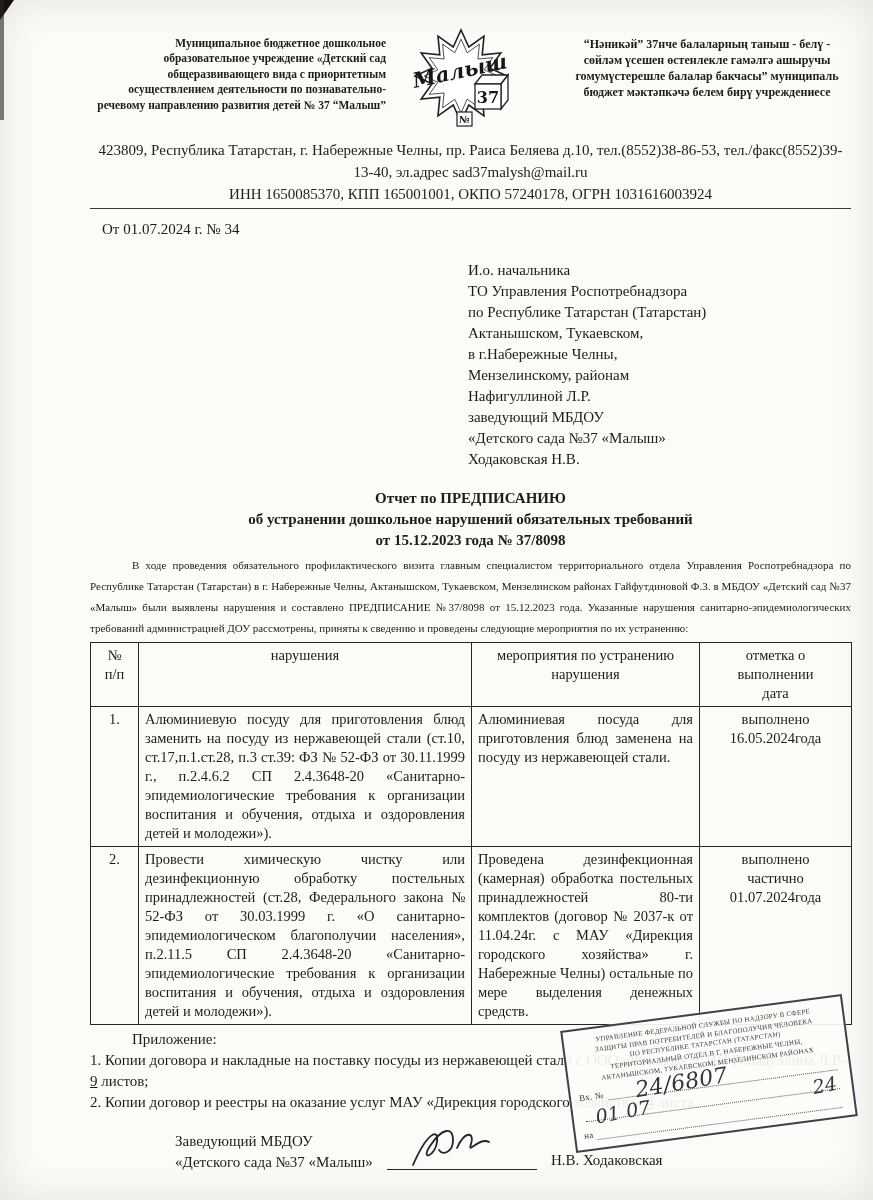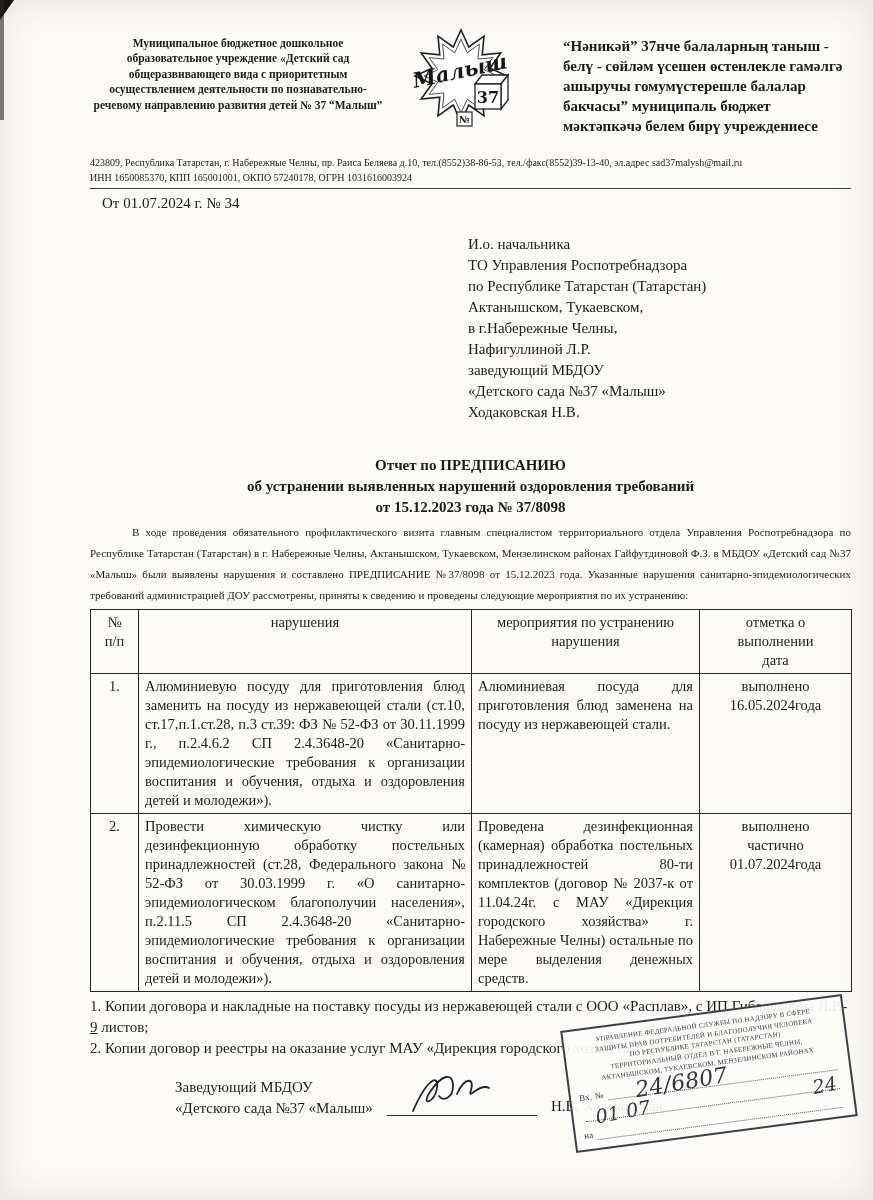--- a/index.html
+++ b/index.html
@@ -7,28 +7,28 @@
     position:relative;width:873px;height:1200px;margin:0 auto;
     background:#fcfbf8;color:#1c1c1c;overflow:hidden;
     font-family:"Liberation Serif","DejaVu Serif",serif;
     box-shadow:inset 0 0 40px rgba(120,115,100,.18);
   }
   .scan-corner{position:absolute;top:0;left:0;width:0;height:0;
     border-left:14px solid #15120f;border-bottom:20px solid transparent;}
   .scan-edge{position:absolute;top:0;left:0;width:4px;height:120px;background:#2a2622;opacity:.6;}
   .content{padding:26px 22px 0 90px;}
   .letterhead{display:flex;align-items:flex-start;}
-  .org-left{width:296px;font-size:11.5px;font-weight:bold;text-align:center;line-height:1.34;padding-top:10px;}
+  .org-left{width:296px;font-size:11.5px;font-weight:bold;text-align:right;line-height:1.34;padding-top:10px;}
   .logo-wrap{width:150px;display:flex;justify-content:center;padding-top:0;}
-  .org-right{width:288px;font-size:15px;font-weight:bold;text-align:left;line-height:1.34;padding-top:10px;margin-left:auto;}
-  .address{margin-top:16px;font-size:10px;line-height:1.45;color:#222;}
+  .org-right{width:288px;font-size:12px;font-weight:bold;text-align:center;line-height:1.34;padding-top:10px;margin-left:auto;}
+  .address{margin-top:0;font-size:15px;line-height:1.45;text-align:center;color:#222;}
   .rule{border-top:1.5px solid #3a3a3a;margin-top:3px;}
-  .ref-line{font-size:15px;margin:6px 0 0 12px;}
+  .ref-line{font-size:15px;margin:12px 0 0 12px;}
   .recipient{margin:22px 0 0 378px;font-size:15px;line-height:21px;}
-  .title{margin-top:32px;text-align:center;font-weight:bold;font-size:15px;line-height:21px;}
+  .title{margin-top:18px;text-align:center;font-weight:bold;font-size:15px;line-height:21px;}
   .body-par{margin:4px 0 0 0;font-size:11px;line-height:21px;text-align:justify;text-indent:42px;}
   table.vio{margin-top:3px;border-collapse:collapse;table-layout:fixed;width:761px;font-size:14.5px;line-height:19px;}
   table.vio th,table.vio td{border:1.4px solid #26262a;padding:3px 6px;vertical-align:top;font-weight:normal;}
   table.vio th{text-align:center;vertical-align:top;}
   td.cell-num{text-align:center;}
   td.cell-text{text-align:justify;}
   td.cell-mark{text-align:center;}
   .preline{white-space:pre-line;}
   .attach{margin-top:4px;font-size:15px;line-height:21px;}
   .attach-head{margin-left:42px;}
@@ -86,29 +86,30 @@
     <div class="rule"></div>
 
     <div class="ref-line">От 01.07.2024 г. № 34</div>
 
     <div class="recipient">
       <div>И.о. начальника</div>
       <div>ТО Управления Роспотребнадзора</div>
       <div>по Республике Татарстан (Татарстан)</div>
       <div>Актанышском, Тукаевском,</div>
       <div>в г.Набережные Челны,</div>
+      <div>Мензелинскому, районам</div>
       <div>Нафигуллиной Л.Р.</div>
       <div>заведующий  МБДОУ</div>
       <div>«Детского сада №37 «Малыш»</div>
       <div>Ходаковская Н.В.</div>
     </div>
 
     <div class="title">
       <div>Отчет по ПРЕДПИСАНИЮ</div>
-      <div>об устранении выявленных нарушений оздоровления требований</div>
+      <div>об устранении дошкольное нарушений обязательных требований</div>
       <div>от 15.12.2023 года № 37/8098</div>
     </div>
 
     <p class="body-par">В ходе проведения обязательного профилактического визита главным специалистом территориального отдела  Управления Роспотребнадзора по Республике Татарстан (Татарстан) в г. Набережные Челны, Актанышском, Тукаевском, Мензелинском районах Гайфутдиновой Ф.З. в МБДОУ «Детский сад №37 «Малыш» были выявлены нарушения и составлено  ПРЕДПИСАНИЕ №37/8098 от 15.12.2023 года. Указанные нарушения санитарно-эпидемиологических требований администрацией ДОУ рассмотрены, приняты к сведению и проведены следующие мероприятия по их устранению:</p>
 
     <table class="vio">
       <colgroup>
         <col style="width:48px">
           <col style="width:333px">
           <col style="width:228px">
@@ -137,20 +138,21 @@
           <td class="cell-text">Провести химическую чистку или дезинфекционную обработку постельных принадлежностей (ст.28, Федерального закона № 52-ФЗ от 30.03.1999 г. «О санитарно-эпидемиологическом благополучии населения», п.2.11.5 СП 2.4.3648-20 «Санитарно-эпидемиологические требования к организации воспитания и обучения, отдыха и оздоровления детей и молодежи»).</td>
           <td class="cell-text">Проведена дезинфекционная (камерная) обработка постельных принадлежностей 80-ти комплектов (договор № 2037-к от 11.04.24г. с МАУ «Дирекция городского хозяйства» г. Набережные Челны) остальные по мере выделения денежных средств.</td>
           <td class="cell-mark preline">выполнено
 частично
 01.07.2024года</td>
         </tr>
       </tbody>
     </table>
 
     <div class="attach">
+      <div class="attach-head">Приложение:</div>
       <div class="attach-item"><span>1. Копии договора и накладные  на поставку посуды  из нержавеющей стали с ООО «Расплав», с ИП Гибадуллина Л.Р.- </span><span class="u">9</span><span> листов;</span></div>
       <div class="attach-item"><span>2. Копии договор и реестры  на оказание услуг МАУ «Дирекция городского хозяйства» </span><span class="u">4</span><span> листа.</span></div>
     </div>
 
     <div class="sig-row">
       <div class="sig-left">
         <div>Заведующий МБДОУ</div>
         <div>«Детского сада №37 «Малыш»</div>
       </div>
       <div class="sig-line">

